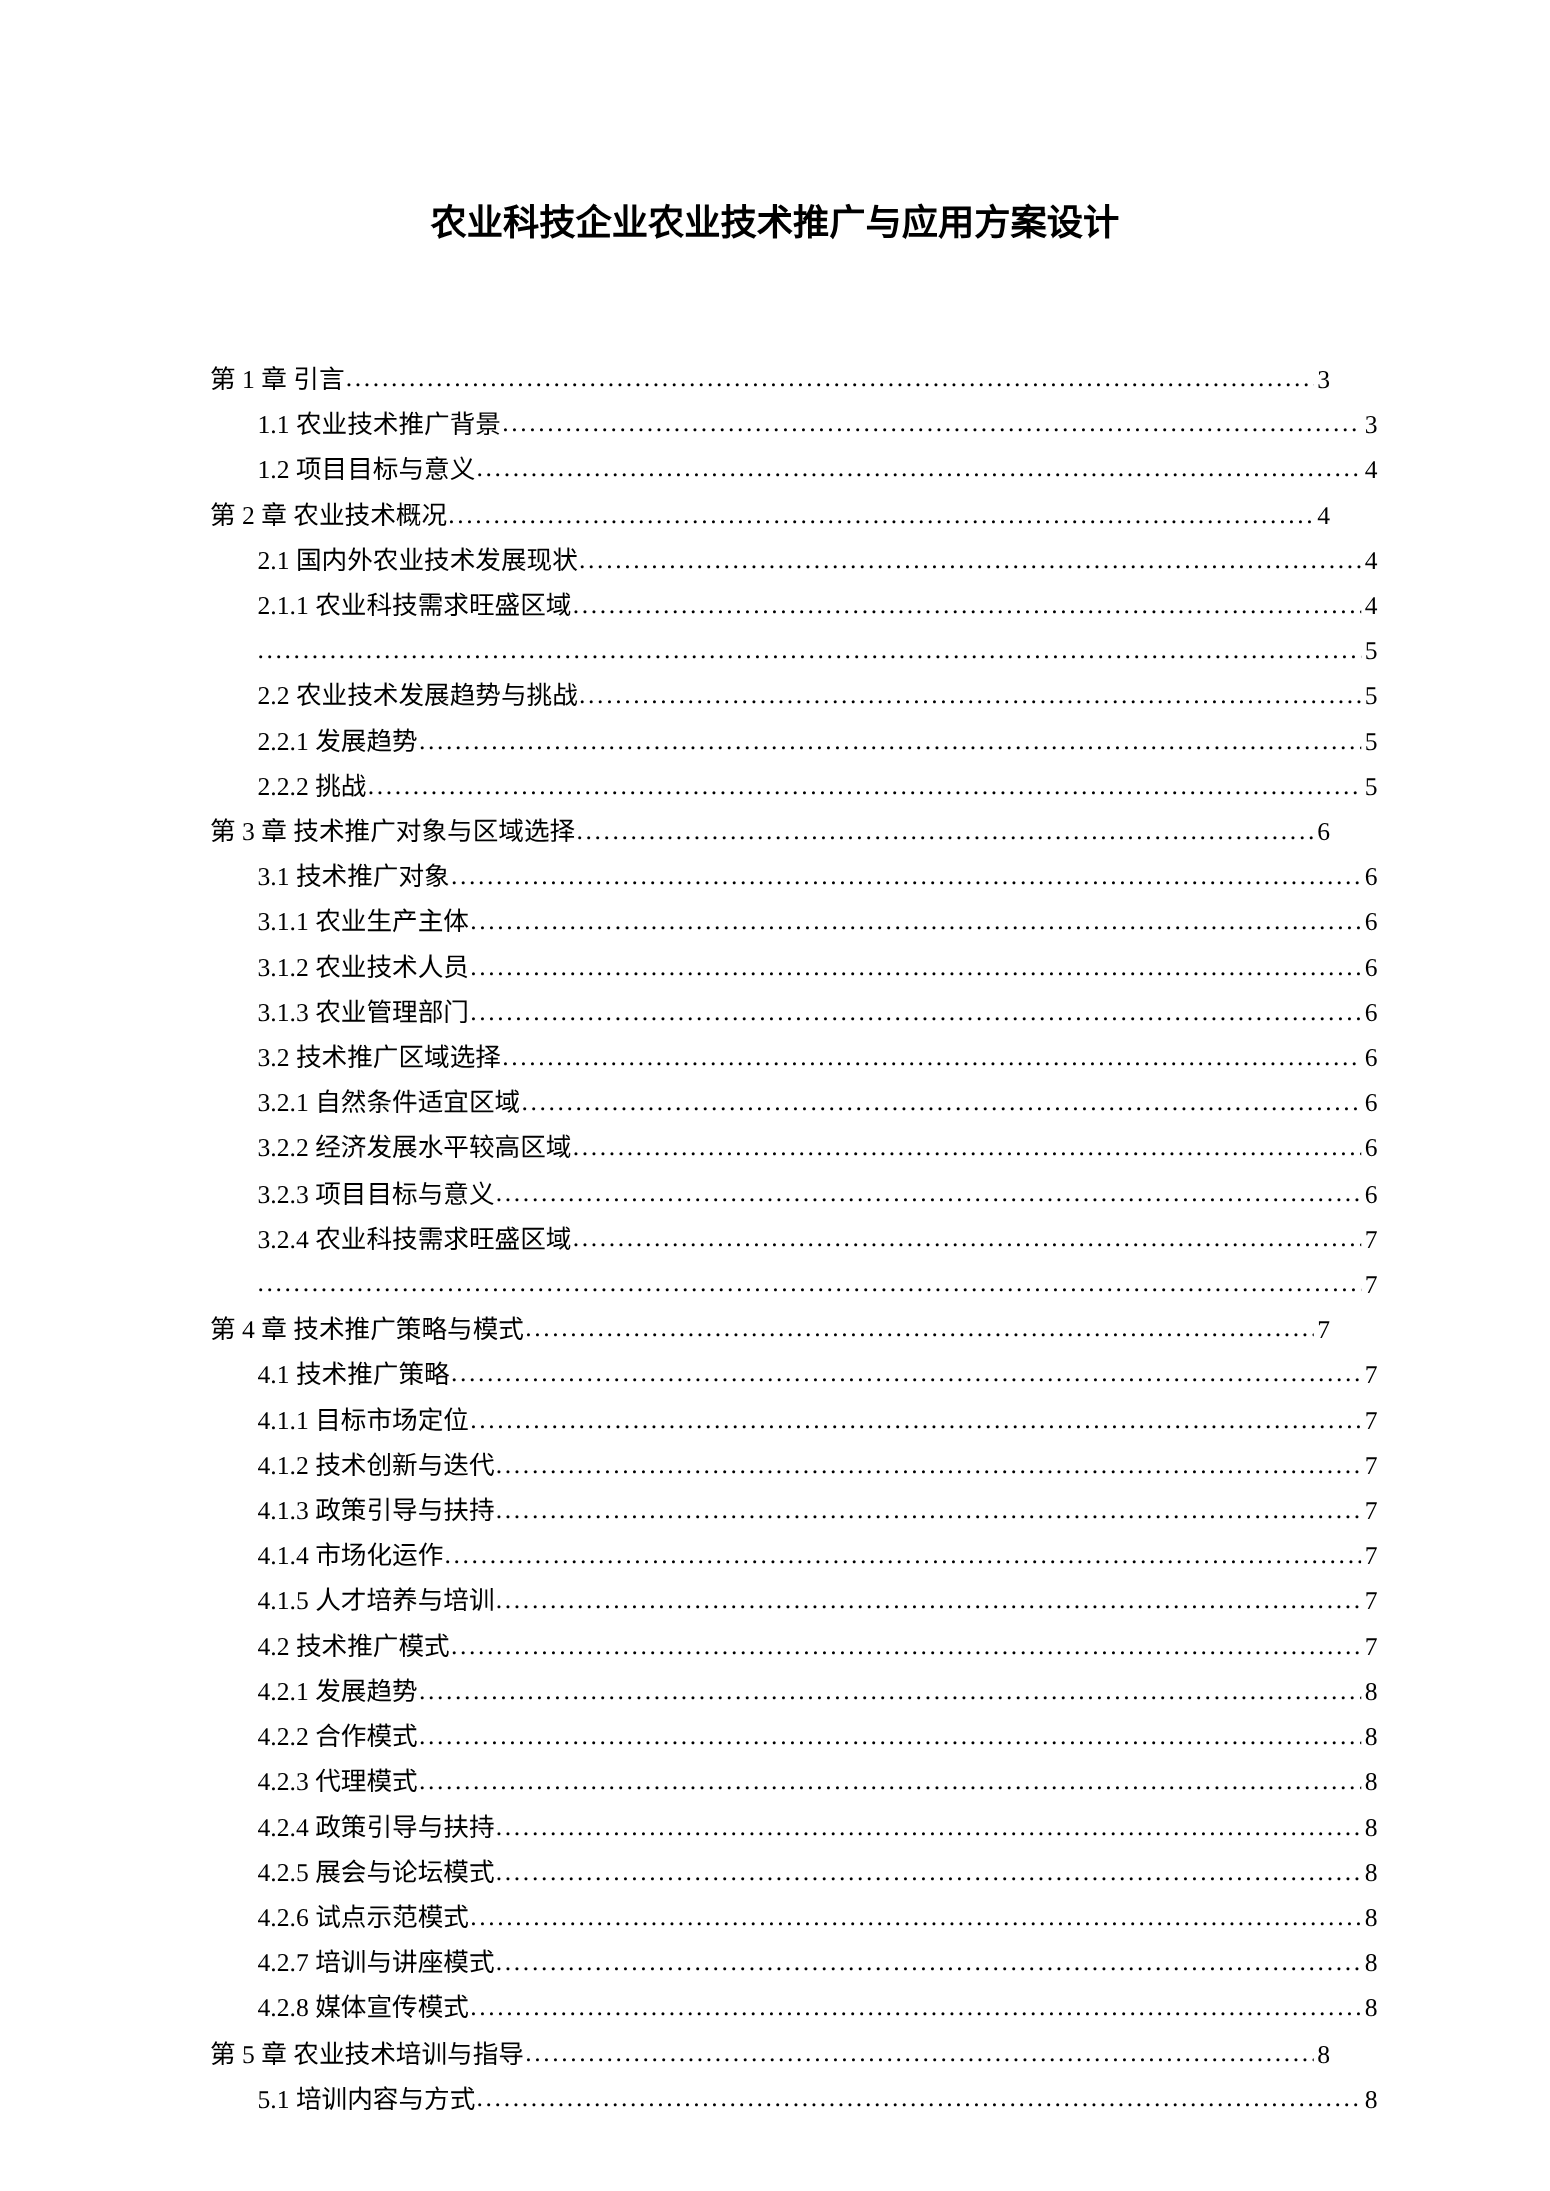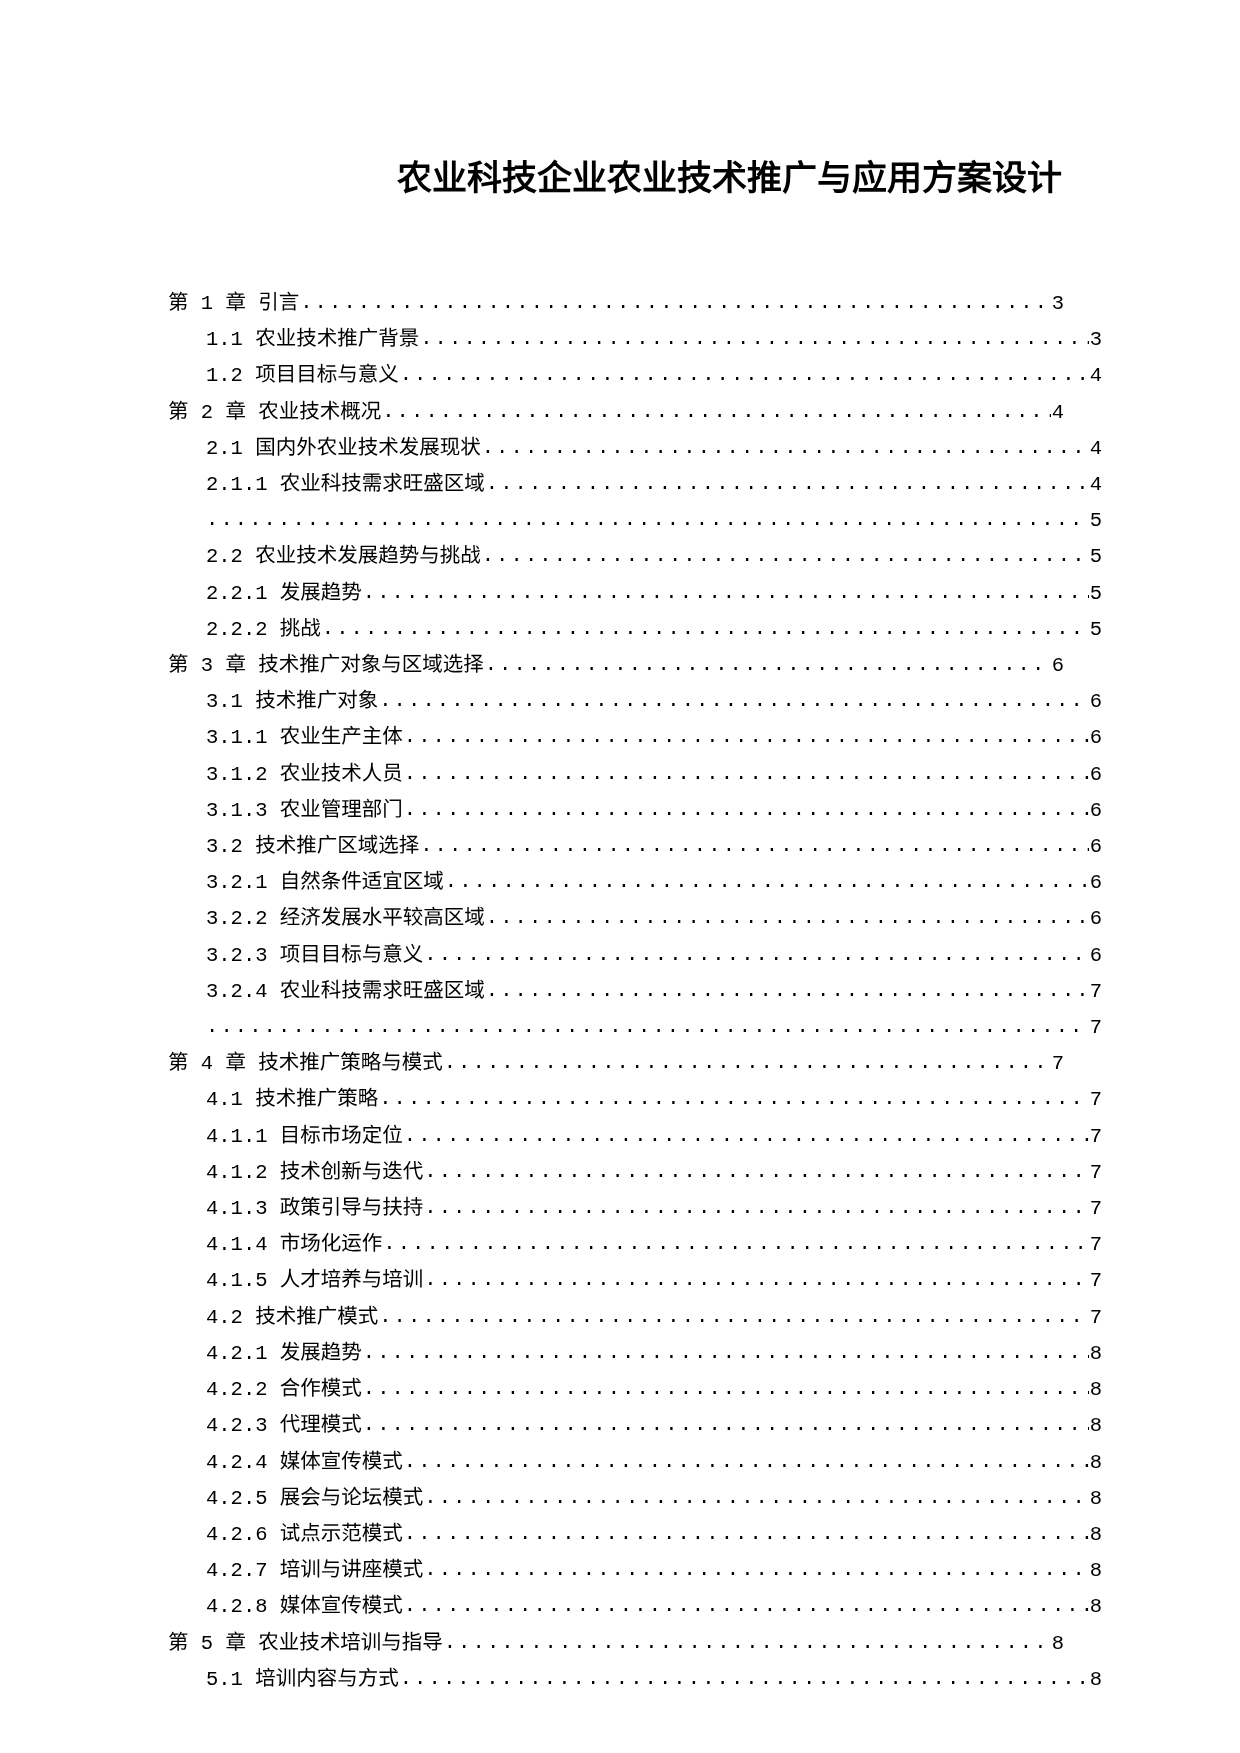--- a/index.html
+++ b/index.html
@@ -19,42 +19,42 @@
     color: #000000;
     box-sizing: border-box;
   }
 
   
   .doc-title {
     position: absolute;
     left: 178px;
     top: 148px;
     width: 884px;
-    text-align: right;
+    text-align: center;
     font-family: "Liberation Serif", "DejaVu Serif", serif;
     font-weight: bold;
-    font-size: 35px;
+    font-size: 29px;
     line-height: 62px;
     letter-spacing: 0px;
     color: #000000;
     word-break: break-all;
   }
 
   
   .toc {
     position: absolute;
     left: 168px;
     top: 286px;
     width: 896px;
   }
   .toc-entry {
     display: flex;
     align-items: baseline;
     width: 100%;
-    font-family: Liberation Mono, monospace;
+    font-family: Liberation Serif, serif;
     font-size: 20.5px;
     line-height: 36.2px;
     color: #000000;
     white-space: nowrap;
     overflow: hidden;
   }
   .toc-entry .label {
     flex: 0 0 auto;
     padding-right: 1px;
   }
@@ -240,21 +240,21 @@
         <span class="label">4.2.2 合作模式</span>
         <span class="leader">............................................................................................................................................................................................................................</span>
         <span class="pageno">8</span>
       </div>
       <div class="toc-entry lvl3">
         <span class="label">4.2.3 代理模式</span>
         <span class="leader">............................................................................................................................................................................................................................</span>
         <span class="pageno">8</span>
       </div>
       <div class="toc-entry lvl3">
-        <span class="label">4.2.4 媒体宣传模式</span>
+        <span class="label">4.2.4 政策引导与扶持</span>
         <span class="leader">............................................................................................................................................................................................................................</span>
         <span class="pageno">8</span>
       </div>
       <div class="toc-entry lvl3">
         <span class="label">4.2.5 展会与论坛模式</span>
         <span class="leader">............................................................................................................................................................................................................................</span>
         <span class="pageno">8</span>
       </div>
       <div class="toc-entry lvl3">
         <span class="label">4.2.6 试点示范模式</span>

